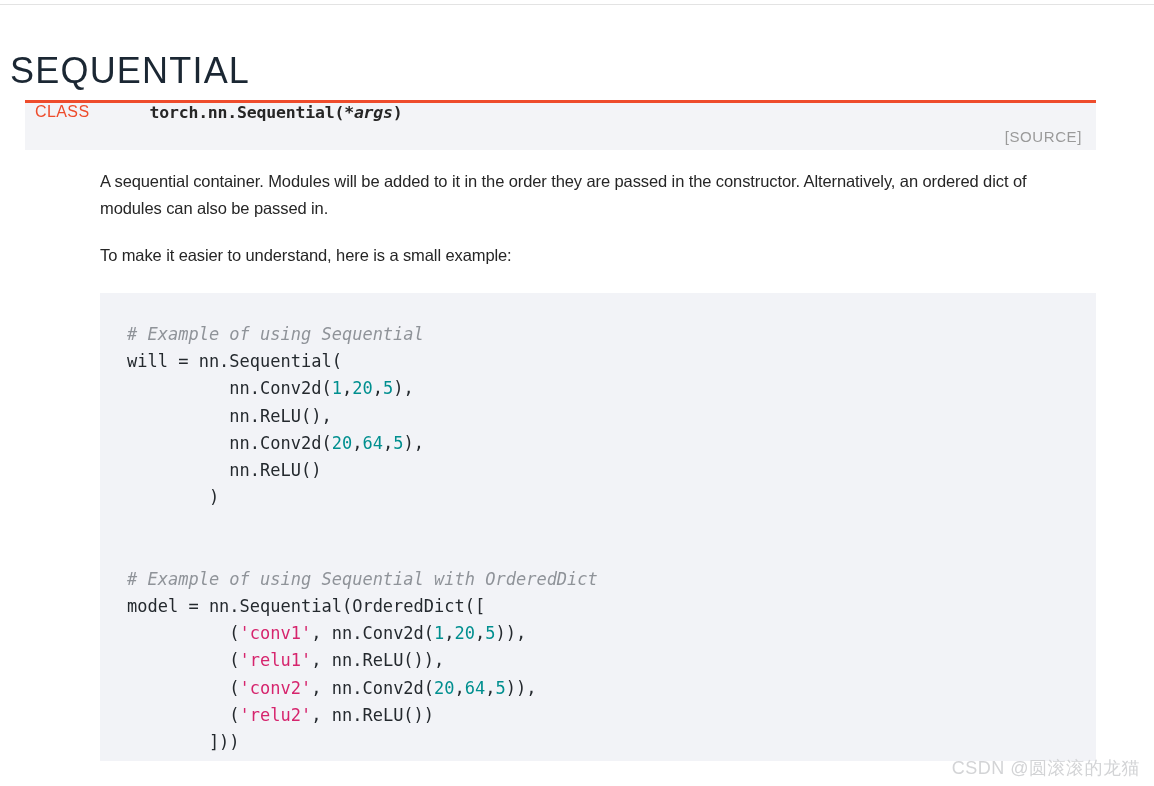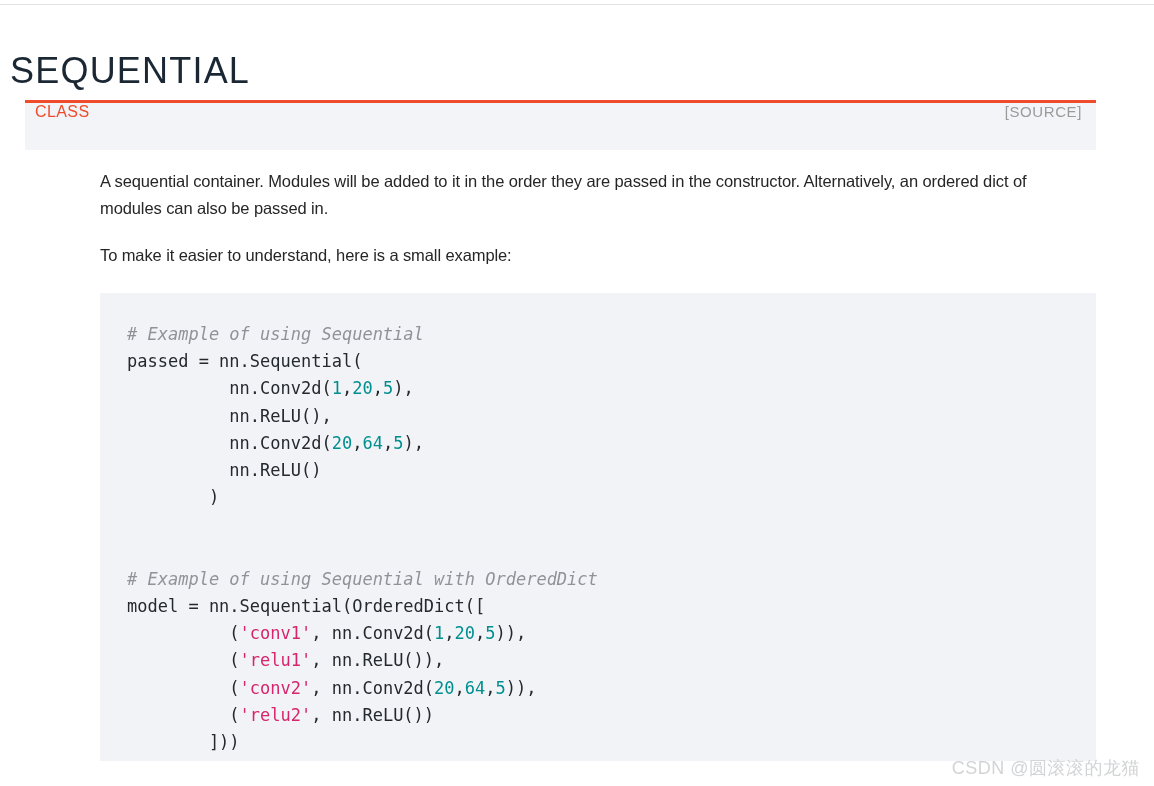--- a/index.html
+++ b/index.html
@@ -84,20 +84,21 @@
     font-weight: bold;
   }
   .sig-spacer { flex: 1 1 auto; }
   .sig-source {
     color: #9a9a9a;
     font-family: "Liberation Sans", sans-serif;
     font-size: 15px;
     letter-spacing: 0.6px;
     text-decoration: none;
     white-space: nowrap;
+    margin-top: 25px;
   }
   
   .body-text {
     position: absolute;
     left: 100px;
     top: 168px;
     width: 942px;
   }
   .body-text p {
     margin: 0 0 20px 0;
@@ -151,33 +152,34 @@
 <div class="page">
 
   <div class="top-rule"></div>
 
   <h1 class="page-title">SEQUENTIAL</h1>
 
   <div class="sig-wrap">
     <div class="sig-topbar"></div>
     <div class="sig-box">
       <span class="sig-class">CLASS</span>
+      <span class="sig-code"><span>torch.nn.Sequential(</span><span class="em">*args</span><span>)</span></span>
       <span class="sig-spacer"></span>
       <a class="sig-source" href="#">[SOURCE]</a>
     </div>
   </div>
 
   <div class="body-text">
     <p>A sequential container. Modules will be added to it in the order they are passed in the constructor. Alternatively, an ordered dict of modules can also be passed in.</p>
     <p>To make it easier to understand, here is a small example:</p>
   </div>
 
   <div class="code-block">
     <pre class="code" id="code-render"><span class="c"># Example of using Sequential</span>
-<span class="p">passed = nn.Sequential(</span>
+<span class="p">will = nn.Sequential(</span>
 <span class="p">          nn.Conv2d(</span><span class="n">1</span><span class="p">,</span><span class="n">20</span><span class="p">,</span><span class="n">5</span><span class="p">),</span>
 <span class="p">          nn.ReLU(),</span><span class="p"></span>
 <span class="p">          nn.Conv2d(</span><span class="n">20</span><span class="p">,</span><span class="n">64</span><span class="p">,</span><span class="n">5</span><span class="p">),</span>
 <span class="p">          nn.ReLU()</span><span class="p"></span>
 <span class="p">        )</span>
 
 
 <span class="c"># Example of using Sequential with OrderedDict</span>
 <span class="p">model = nn.Sequential(OrderedDict([</span>
 <span class="p">          (</span><span class="s">'conv1'</span><span class="p">, nn.Conv2d(</span><span class="n">1</span><span class="p">,</span><span class="n">20</span><span class="p">,</span><span class="n">5</span><span class="p">)),</span>

